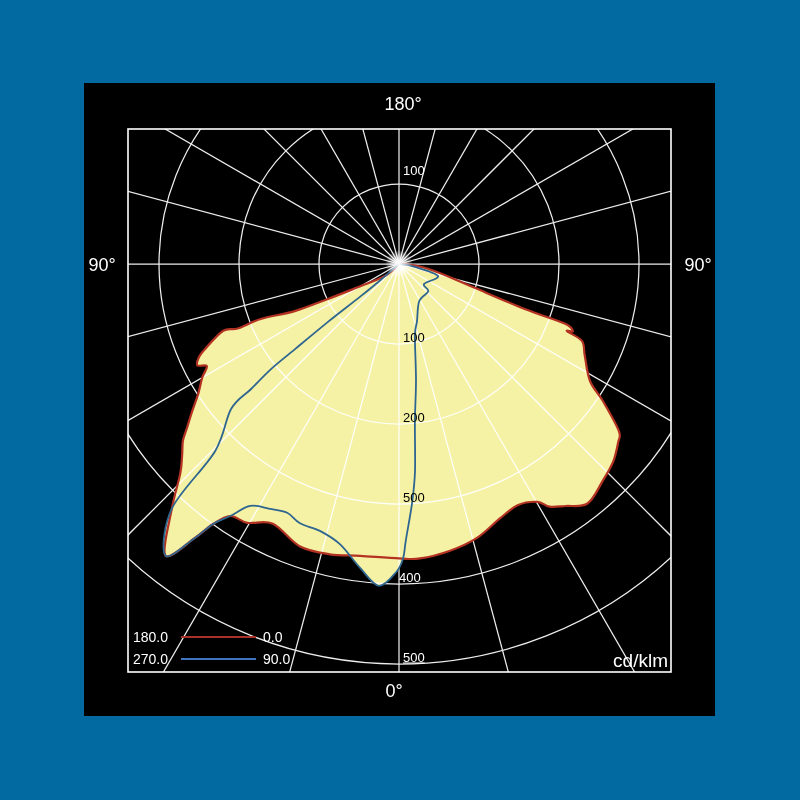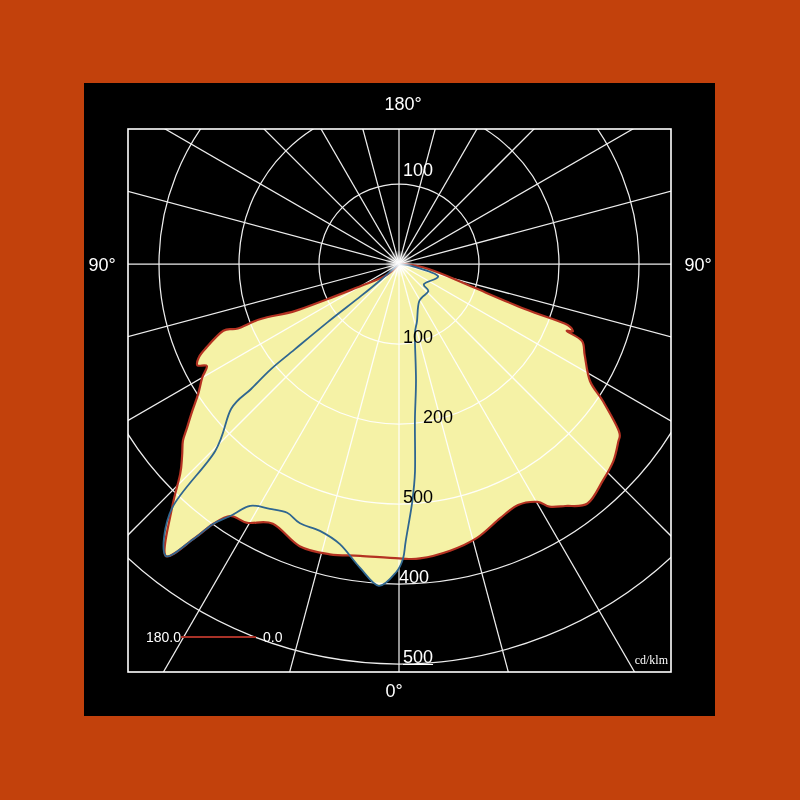--- a/index.html
+++ b/index.html
@@ -1,25 +1,25 @@
 <!DOCTYPE html>
 <html><head>
 <meta charset="utf-8">
 <title>Polar intensity diagram</title>
 <style>
   html,body{margin:0;padding:0;background:#ffffff;}
-  .stage{position:relative;width:800px;height:800px;background:#c2410c;overflow:hidden;
+  .stage{position:relative;width:800px;height:800px;background:#0369a1;overflow:hidden;
          font-family:"Liberation Sans", sans-serif;}
   .stage svg{position:absolute;left:0;top:0;}
   .lbl{position:absolute;color:#ffffff;white-space:nowrap;line-height:1;}
   .ang{font-size:18px;transform:translate(-50%,-50%);}
-  .unit{font-size:12px;transform:translate(0,-50%);font-family:Liberation Serif, serif;}
-  .tick{position:absolute;font-size:18px;line-height:1;transform:translate(0,-50%);
+  .unit{font-size:19px;transform:translate(0,-50%);}
+  .tick{position:absolute;font-size:13px;line-height:1;transform:translate(0,-50%);
         white-space:nowrap;}
-  .legend{position:absolute;color:#ffffff;font-size:14px;text-align:right;}
+  .legend{position:absolute;color:#ffffff;font-size:14px;}
   .legend-row{display:flex;align-items:center;height:22px;}
   .legend-left{display:inline-block;width:48px;}
   .legend-line{display:inline-block;width:75px;height:2px;margin-right:7px;}
   .legend-right{display:inline-block;}
 </style>
 </head>
 <body>
 
 <div class="stage">
   <svg id="chart-svg" width="800" height="800" viewBox="0 0 800 800">
@@ -80,26 +80,31 @@
   <div class="lbl ang" style="left:403px;top:104px;">180°</div>
   <div class="lbl ang" style="left:102px;top:265px;">90°</div>
   <div class="lbl ang" style="left:698px;top:265px;">90°</div>
   <div class="lbl ang" style="left:394px;top:691px;">0°</div>
 
   <div class="lbl unit" style="right:132px;top:660px;">cd/klm</div>
 
   <div id="ticks">
       <div class="tick" style="left: 403px; top: 170px; color: rgb(255, 255, 255);">100</div>
       <div class="tick" style="left: 403px; top: 337px; color: rgb(0, 0, 0);">100</div>
-      <div class="tick" style="left: 403px; top: 417px; color: rgb(0, 0, 0); margin-left: 20px;">200</div>
+      <div class="tick" style="left: 403px; top: 417px; color: rgb(0, 0, 0);">200</div>
       <div class="tick" style="left: 403px; top: 497px; color: rgb(0, 0, 0);">500</div>
       <div class="tick" style="left: 399px; top: 577px; color: rgb(255, 255, 255);">400</div>
       <div class="tick" style="left: 403px; top: 657px; color: rgb(255, 255, 255); text-decoration: underline;">500</div>
     </div>
 
   <div id="legend" class="legend" style="left:133px;top:626px;">
       <div class="legend-row">
         <span class="legend-left">180.0</span>
         <span class="legend-line" style="background: rgb(168, 50, 40);"></span>
         <span class="legend-right">0.0</span>
       </div>
+      <div class="legend-row">
+        <span class="legend-left">270.0</span>
+        <span class="legend-line" style="background: rgb(62, 116, 192);"></span>
+        <span class="legend-right">90.0</span>
+      </div>
     </div>
 </div>
 
 </body></html>

